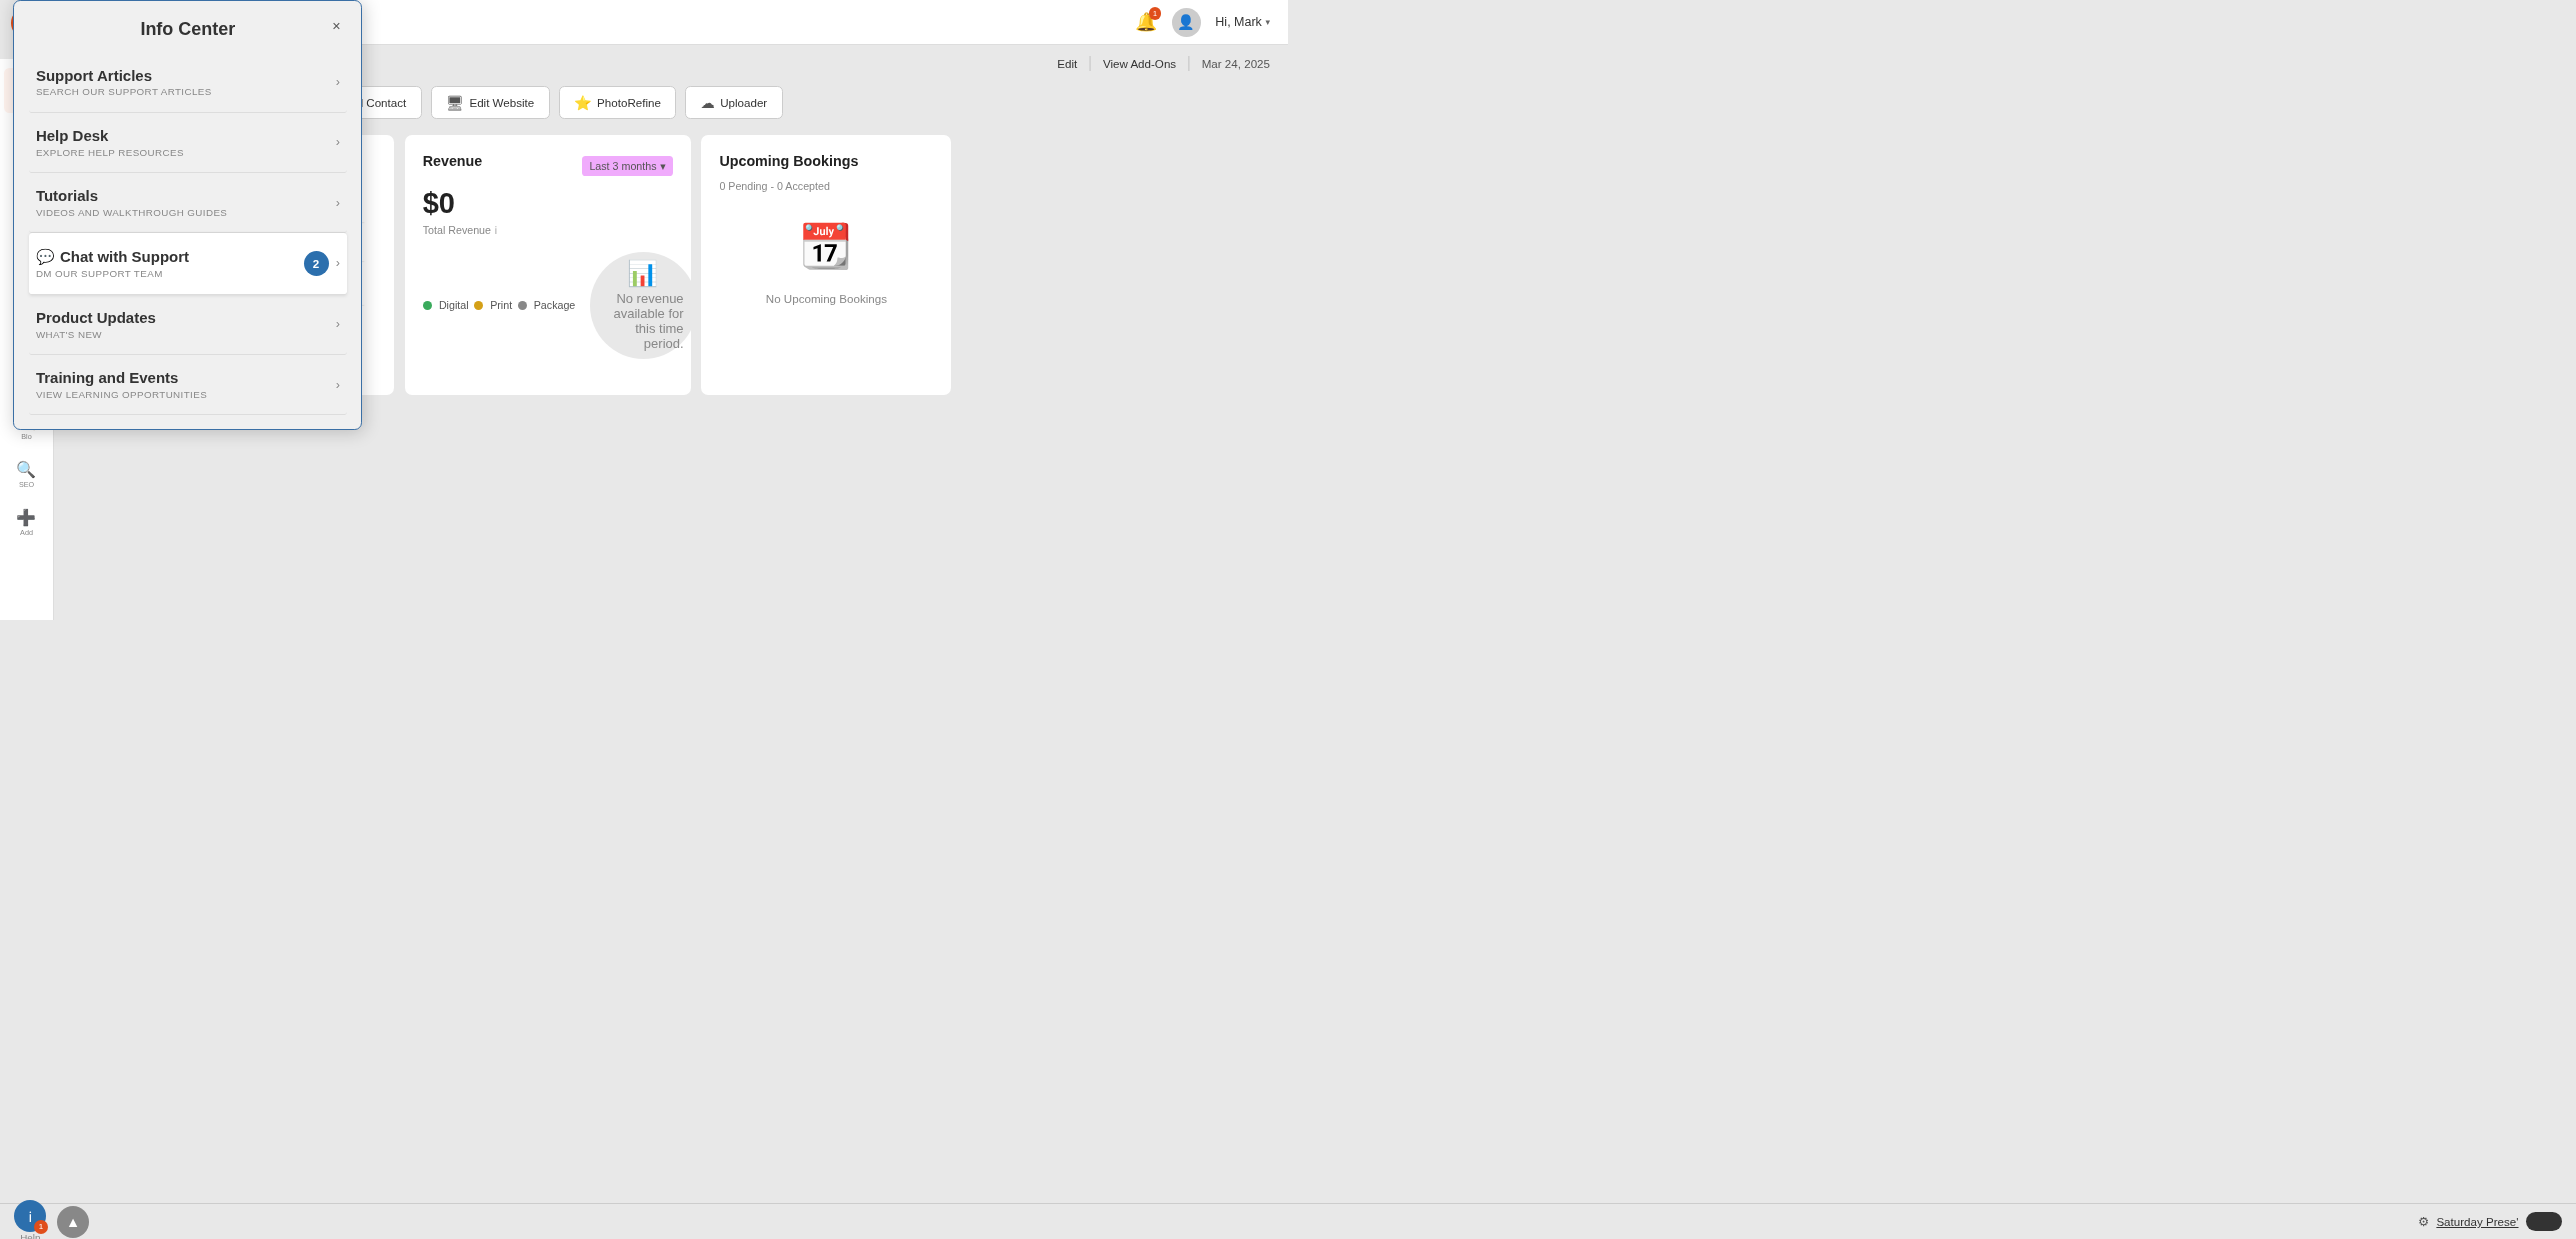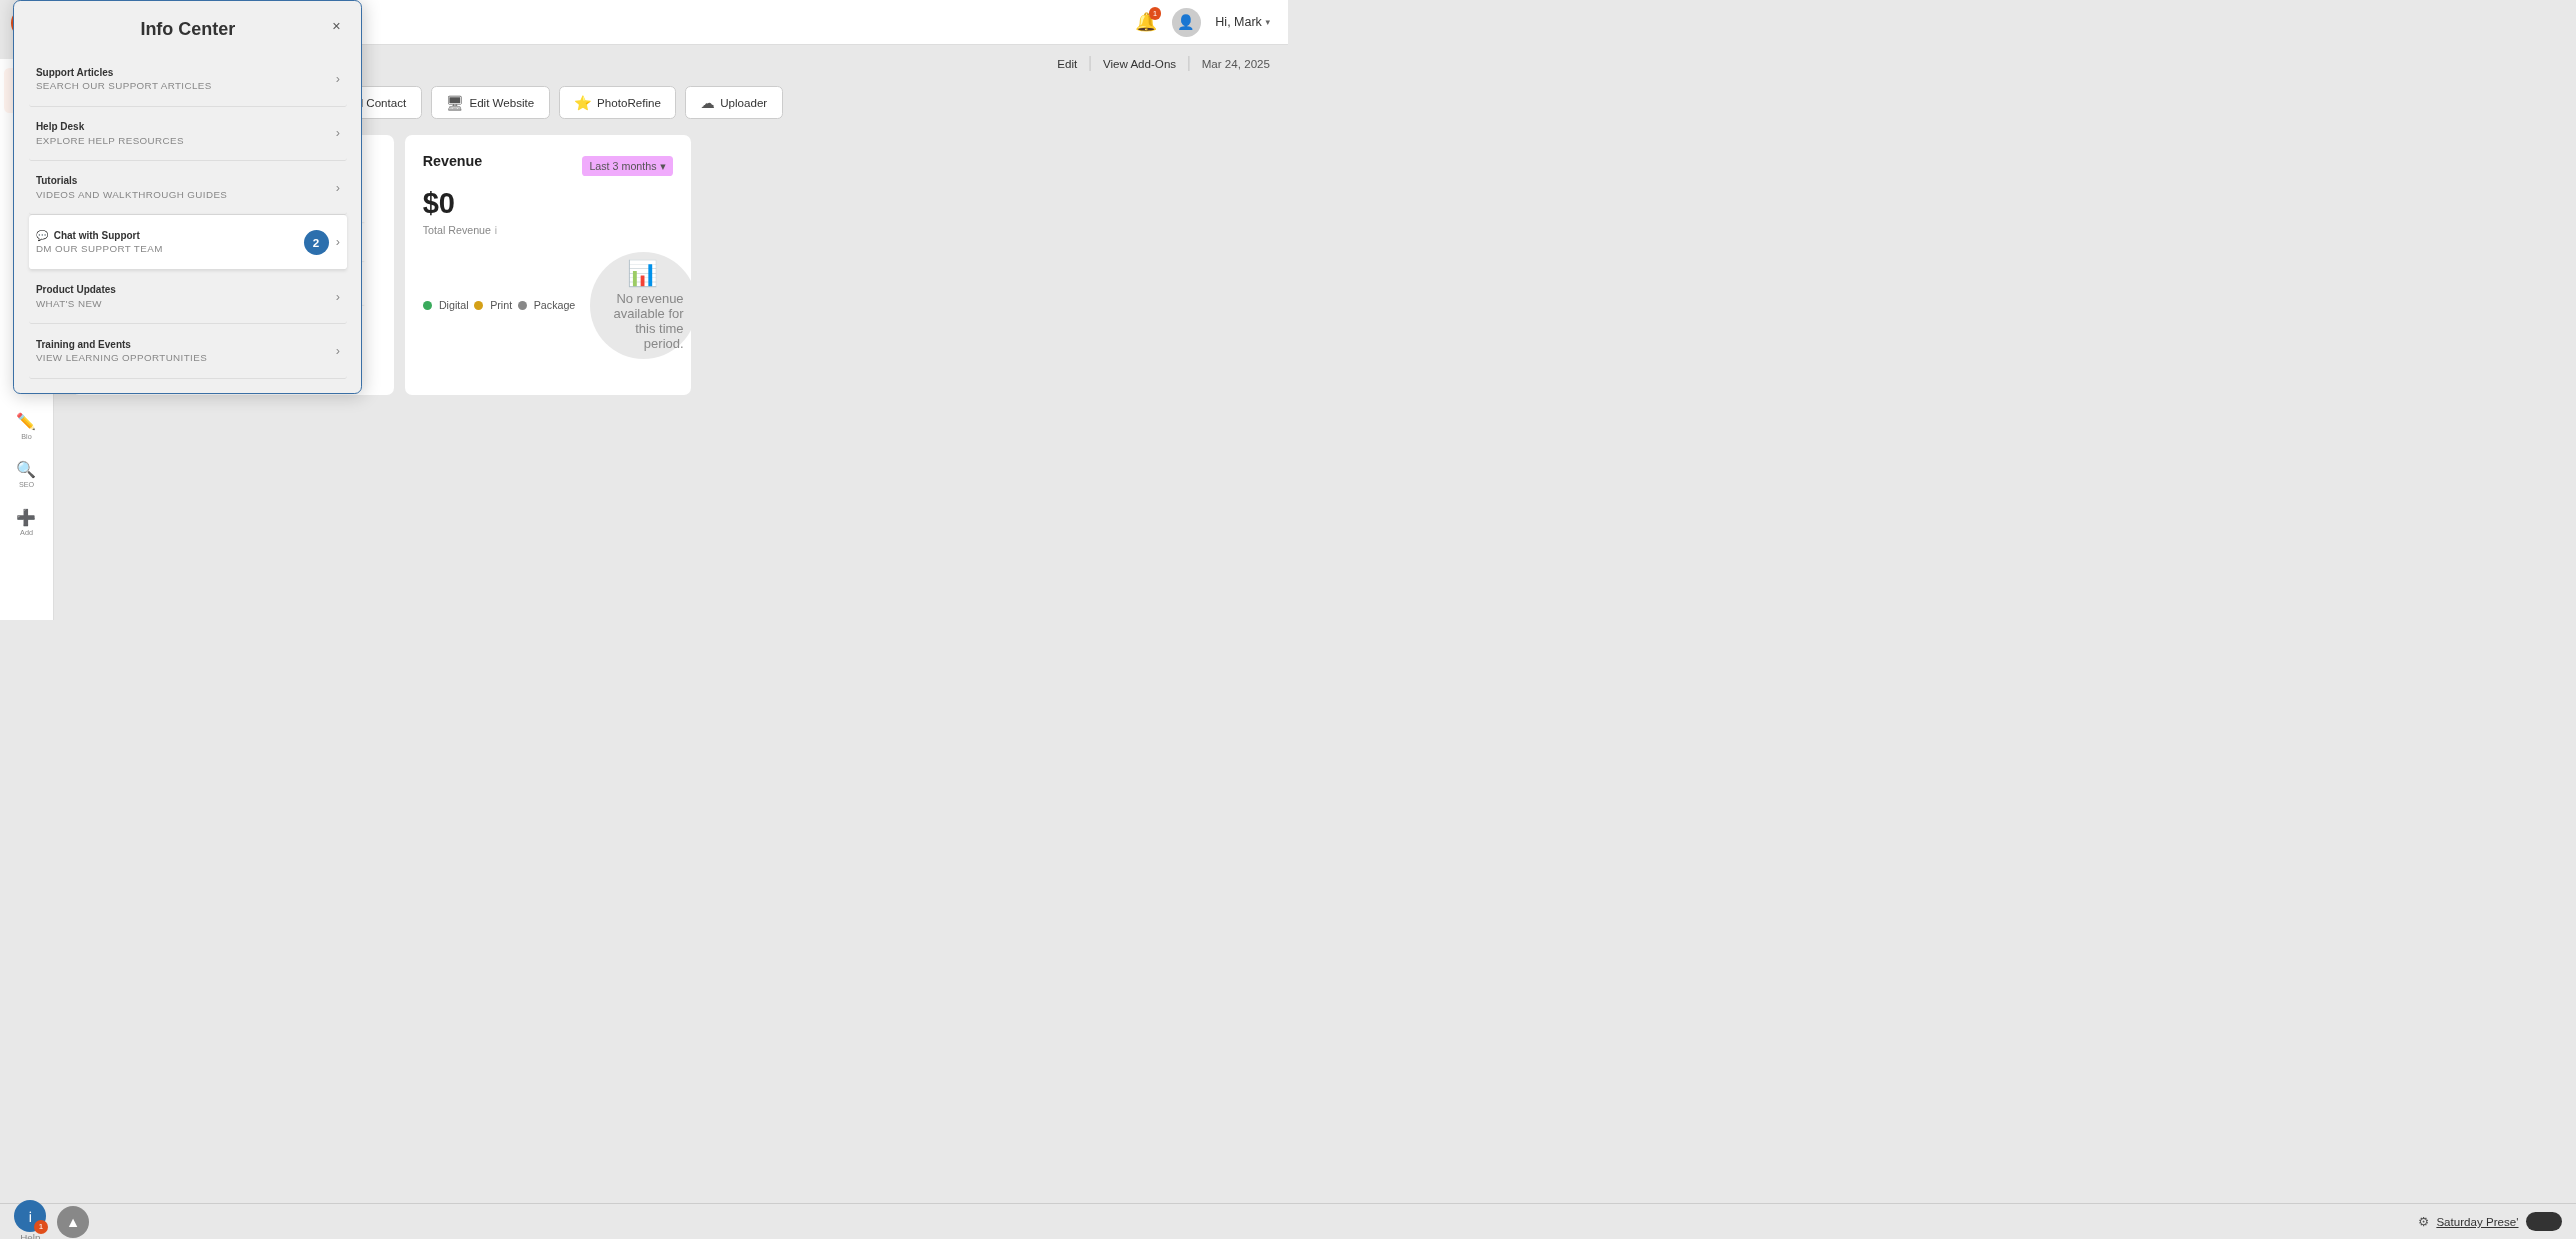--- a/index.html
+++ b/index.html
@@ -317,21 +317,21 @@
       border-bottom: 0.9px solid #ddd;
       cursor: pointer;
       border-radius: 3.6px;
     }
     .info-item.highlighted {
       background: #fff;
       box-shadow: 0 0.9px 3.6px rgba(0,0,0,0.1);
     }
     .info-item-left {}
     .info-item-title {
-      font-size: 10px;
+      font-size: 15px;
       font-weight: 600;
       color: #333;
       margin-bottom: 2.7px;
       display: flex;
       align-items: center;
       gap: 5.4px;
     }
     .info-item-subtitle {
       font-size: 9.8px;
       color: #888;
@@ -574,20 +574,28 @@
         </div>
         <div class="revenue-chart-area">
           <div class="no-revenue-circle">
             <span class="no-revenue-icon">📊</span>
             <span class="no-revenue-text">No revenue available for this time period.</span>
           </div>
         </div>
       </div>
     </div>
 
+    <div class="card bookings-card">
+      <div class="card-title">Upcoming Bookings</div>
+      <div class="bookings-subtitle">0 Pending - 0 Accepted</div>
+      <div class="bookings-icon-area">
+        <span class="calendar-icon">📆</span>
+      </div>
+      <div class="no-bookings-text">No Upcoming Bookings</div>
+    </div>
   </div>
 </div>
 
 <div class="info-panel">
   <div class="info-panel-header">
     <span class="info-panel-title">Info Center</span>
     <div class="info-panel-close">
       <span>×</span>
     </div>
   </div>

